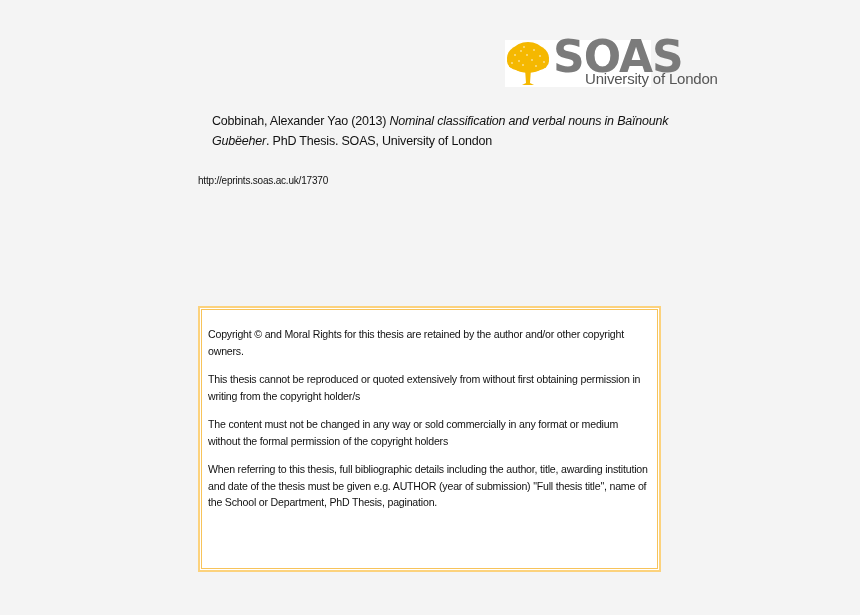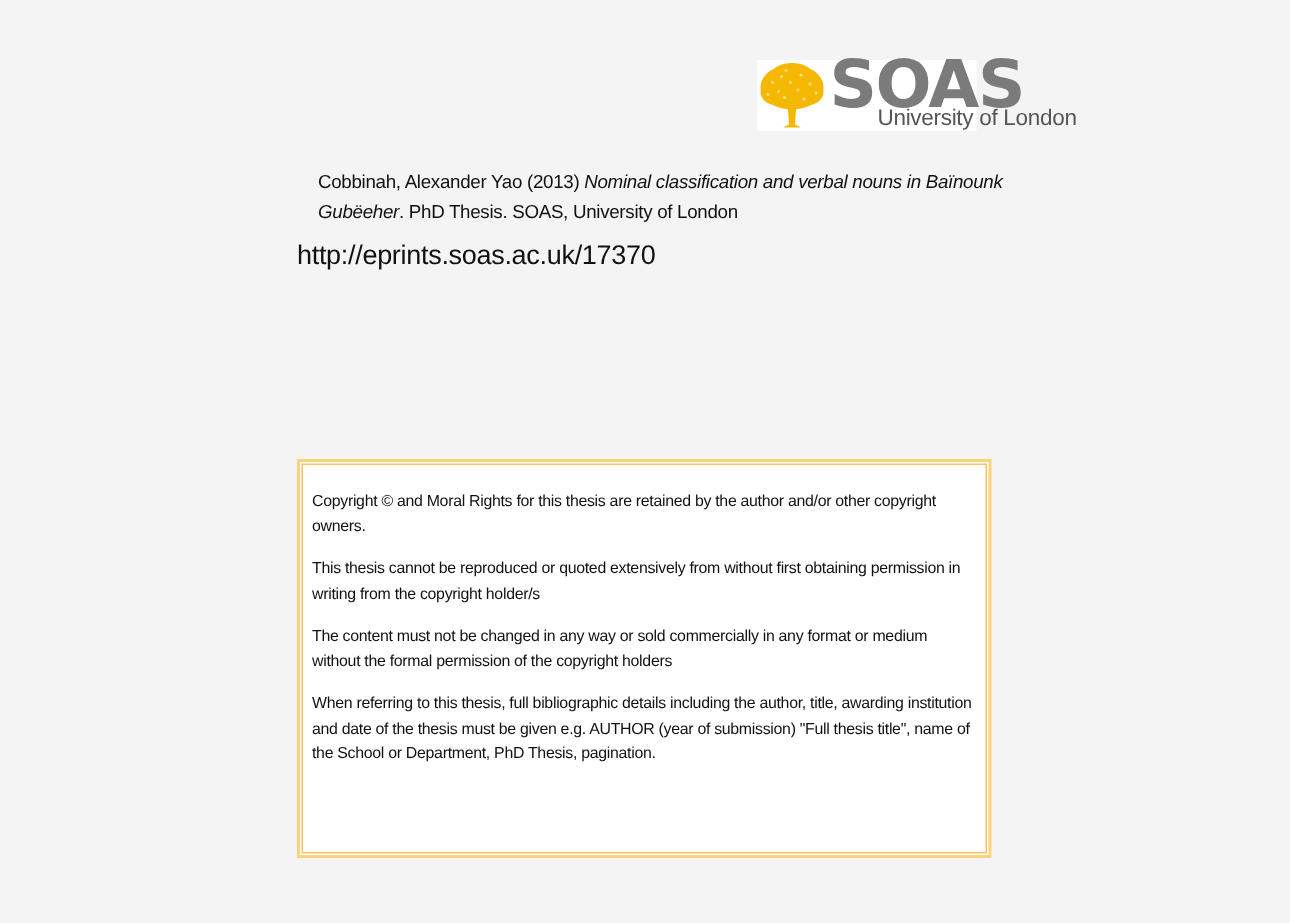--- a/index.html
+++ b/index.html
@@ -60,22 +60,22 @@
       width: 460px;
       font-size: 12.5px;
       line-height: 20px;
       letter-spacing: -0.2px;
       margin-left: 14px;
     }
     .citation .italic { font-style: italic; }
     .url {
       position: absolute;
       left: 198px;
-      top: 161px;
-      font-size: 18px;
+      top: 172px;
+      font-size: 10px;
       line-height: 18px;
       letter-spacing: -0.2px;
     }
     .notice-box {
       position: absolute;
       left: 198px;
       top: 306px;
       width: 459px;
       height: 262px;
       border: 2px solid #fcd27c;

